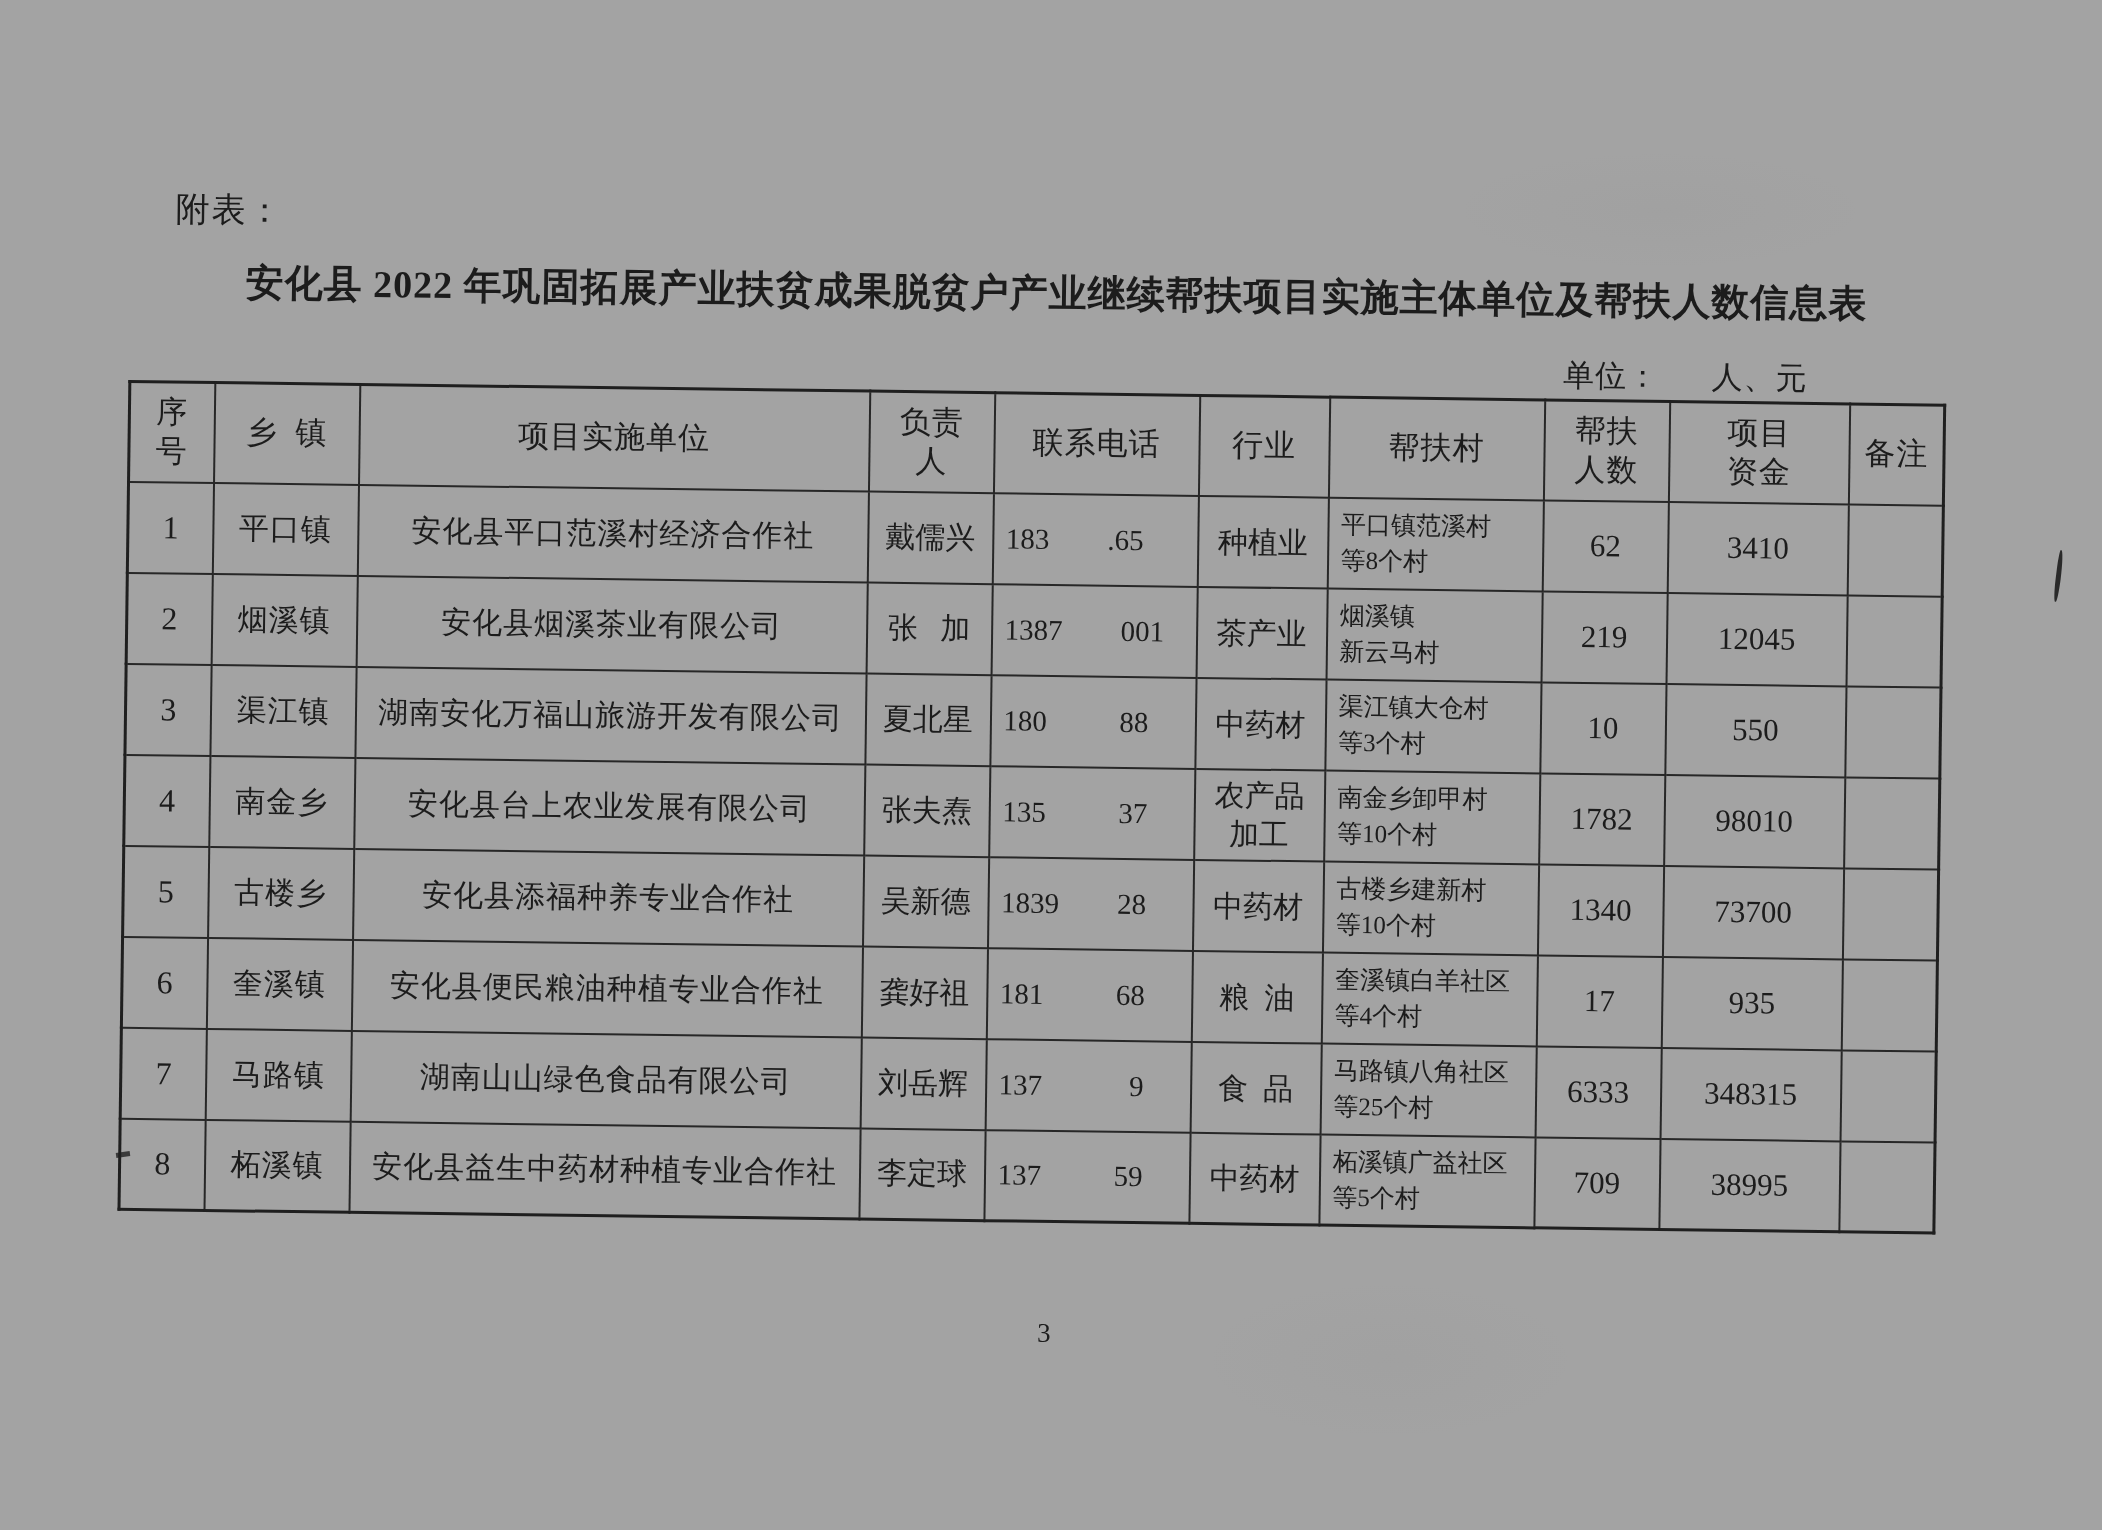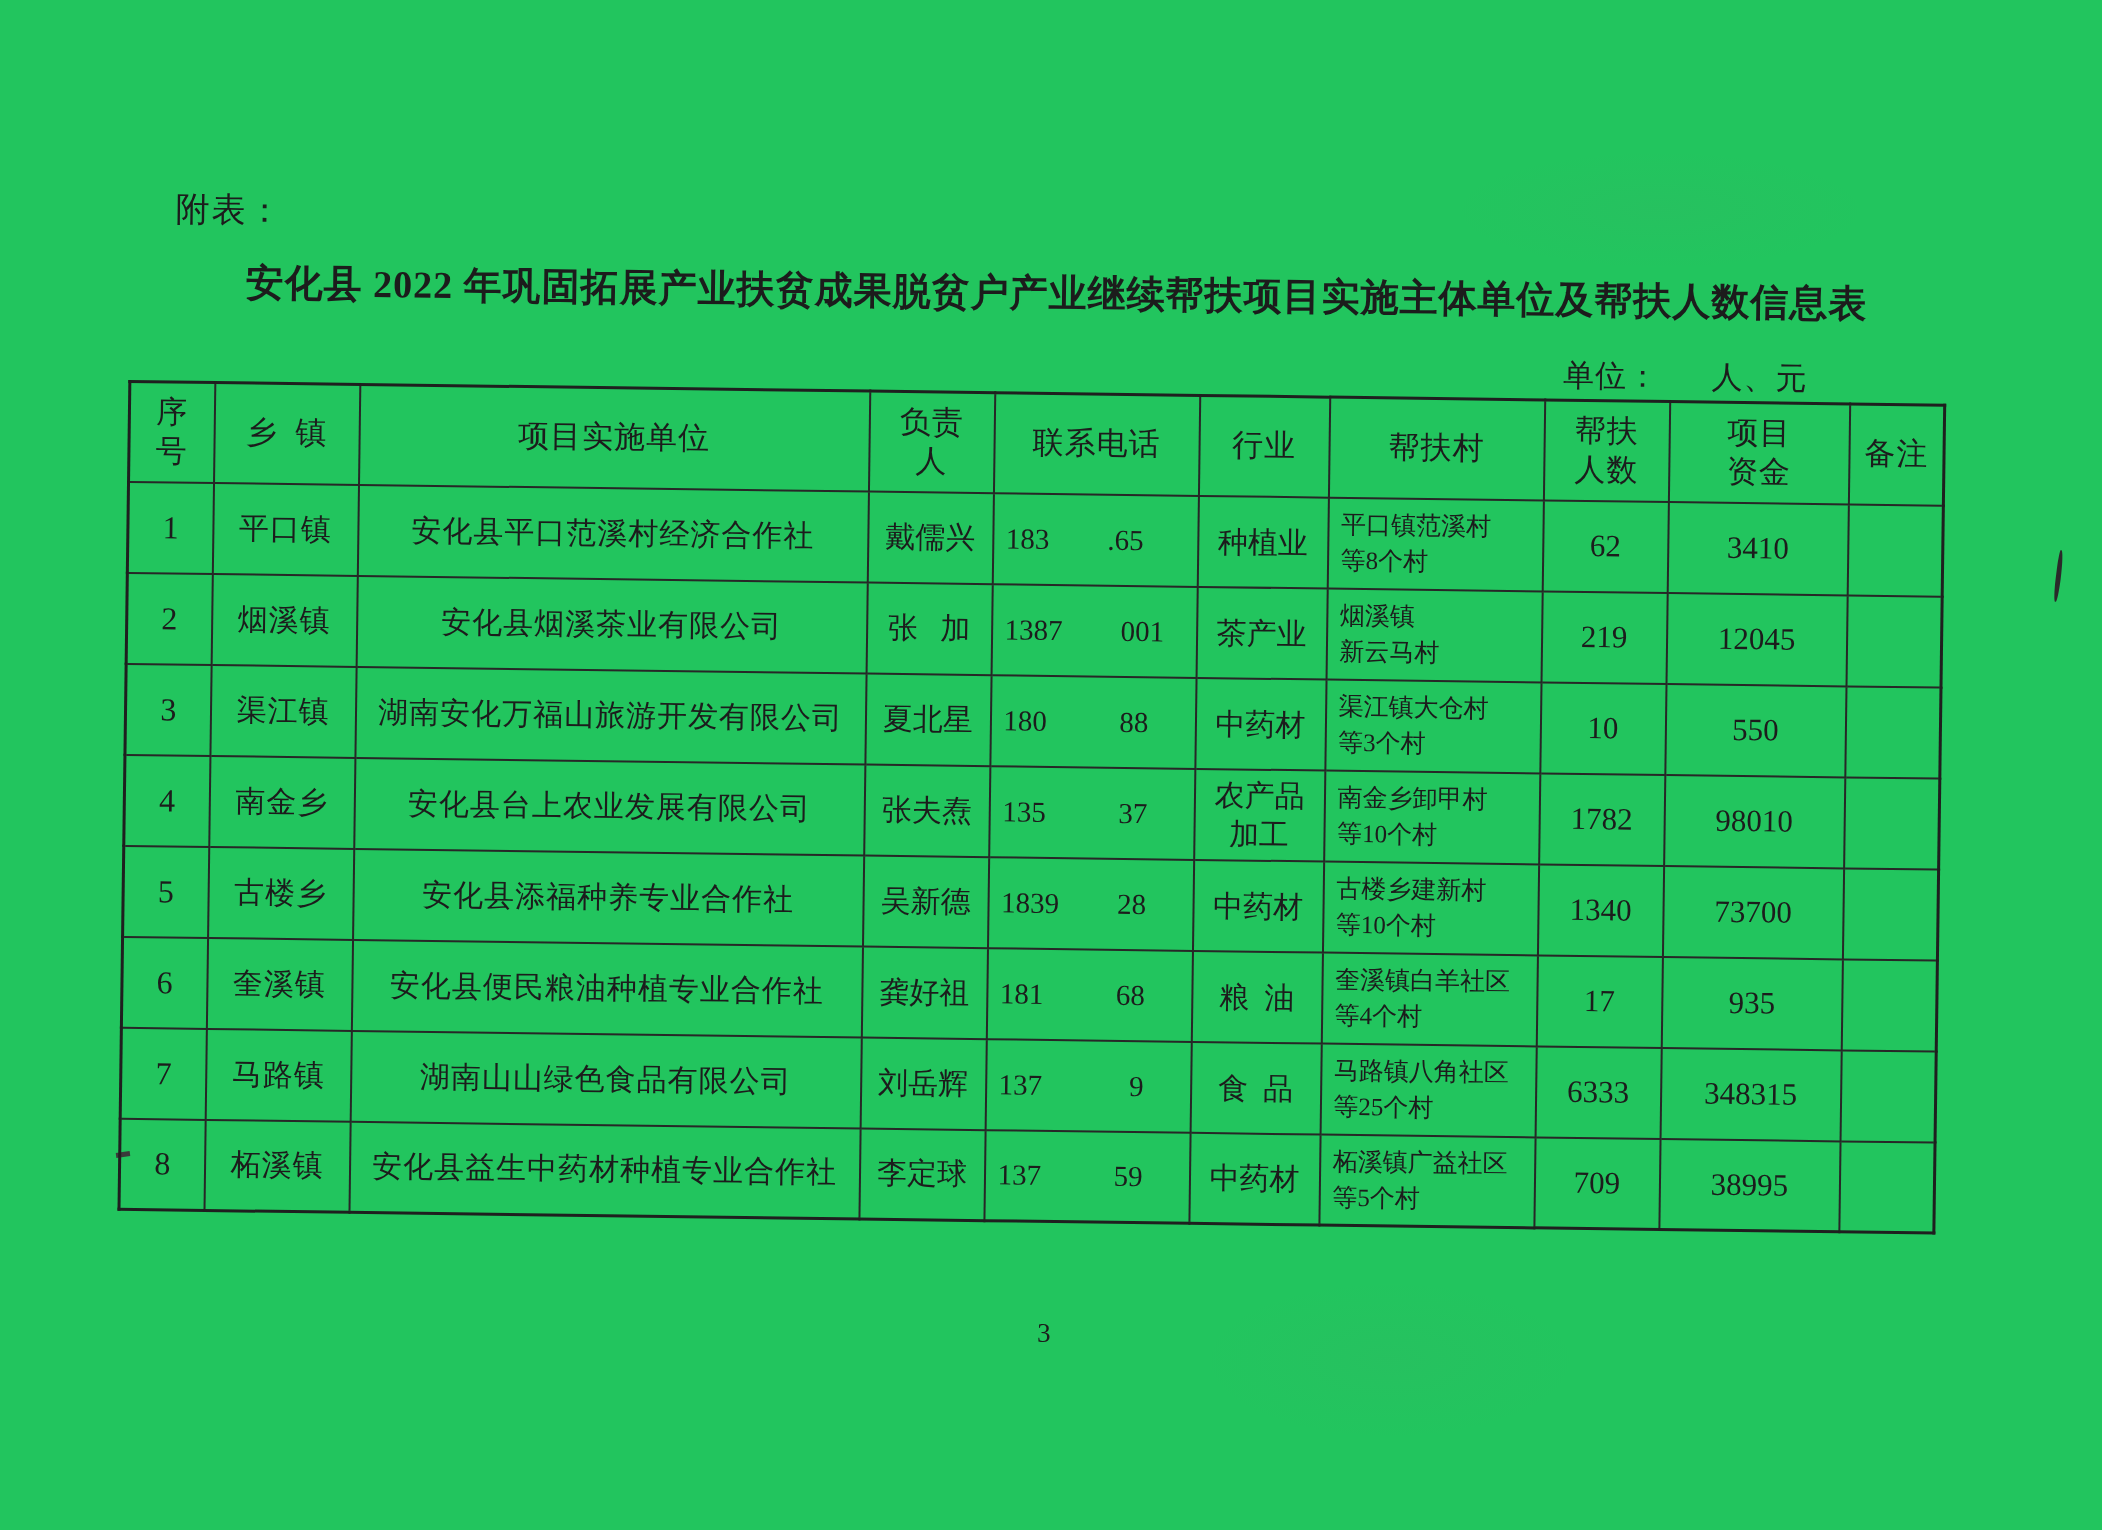--- a/index.html
+++ b/index.html
@@ -4,21 +4,21 @@
 <style>
   html, body {
     margin: 0;
     padding: 0;
     background: #ffffff;
   }
   .page {
     position: relative;
     width: 2102px;
     height: 1530px;
-    background: #22c55e;
+    background: #a3a3a3;
     overflow: hidden;
     font-family: "Liberation Serif", "DejaVu Serif", serif;
     color: #1c1c1c;
   }
   
   .smudge {
     position: absolute;
     border-radius: 50%;
     pointer-events: none;
   }

